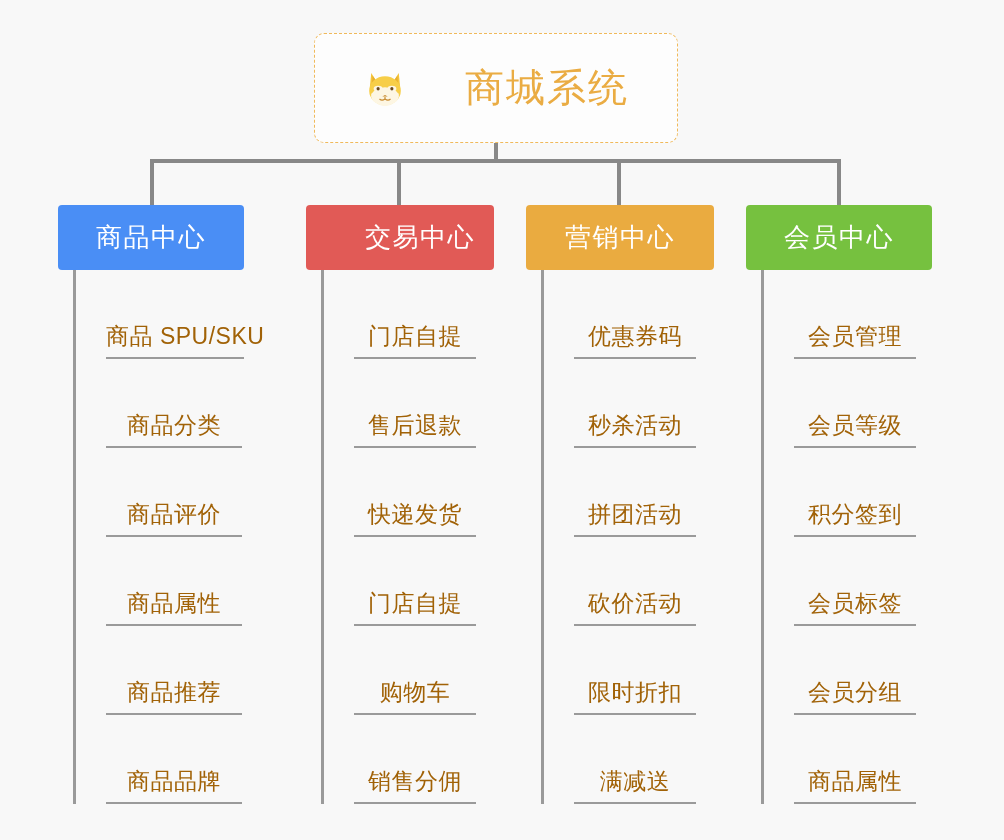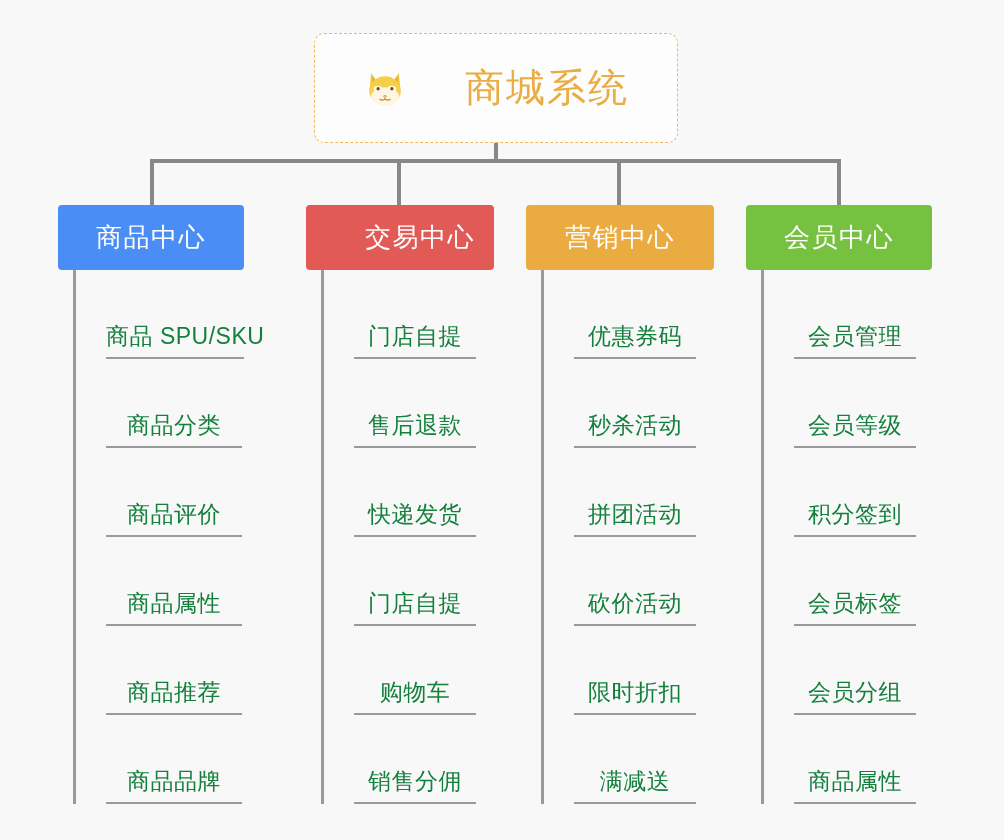--- a/index.html
+++ b/index.html
@@ -97,21 +97,21 @@
     height: 89px;
     display: flex;
     align-items: flex-end;
   }
   .leaf-label {
     display: inline-block;
     margin-left: 30px;
     padding-bottom: 5px;
     border-bottom: 2.5px solid #9a9a9a;
     font-size: 23px;
-    color: #15803d;
+    color: #a16207;
     white-space: nowrap;
     letter-spacing: 0.5px;
     min-width: 122px;
     text-align: center;
   }
   .branch-1 .leaf-label { min-width: 136px; }
 </style>
 </head>
 <body>
 

